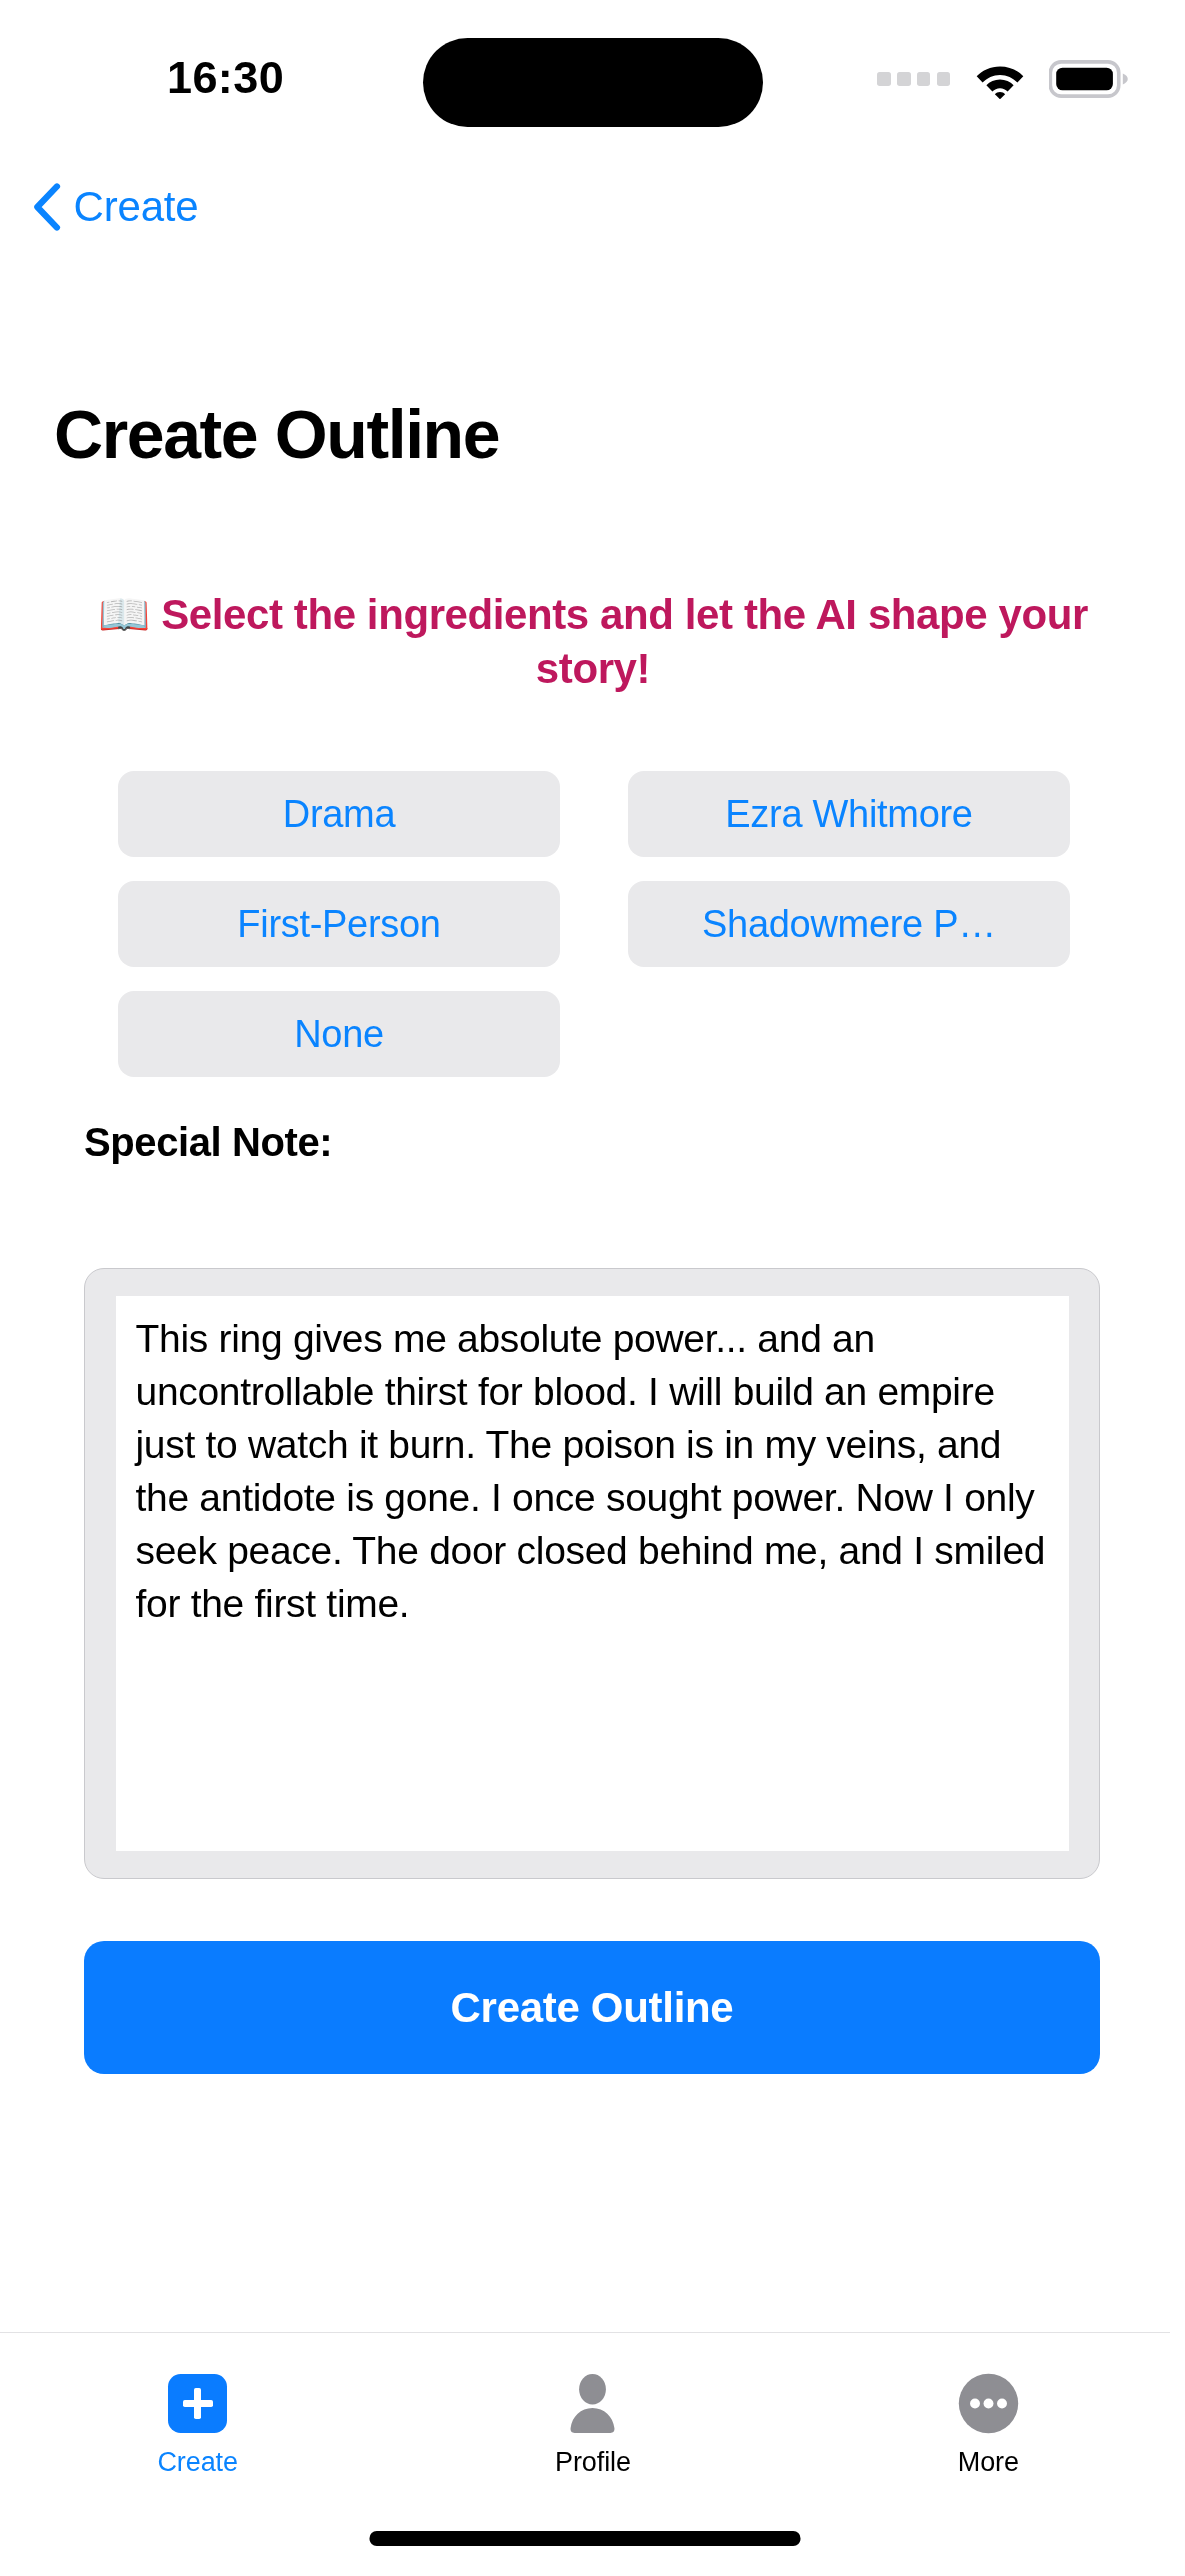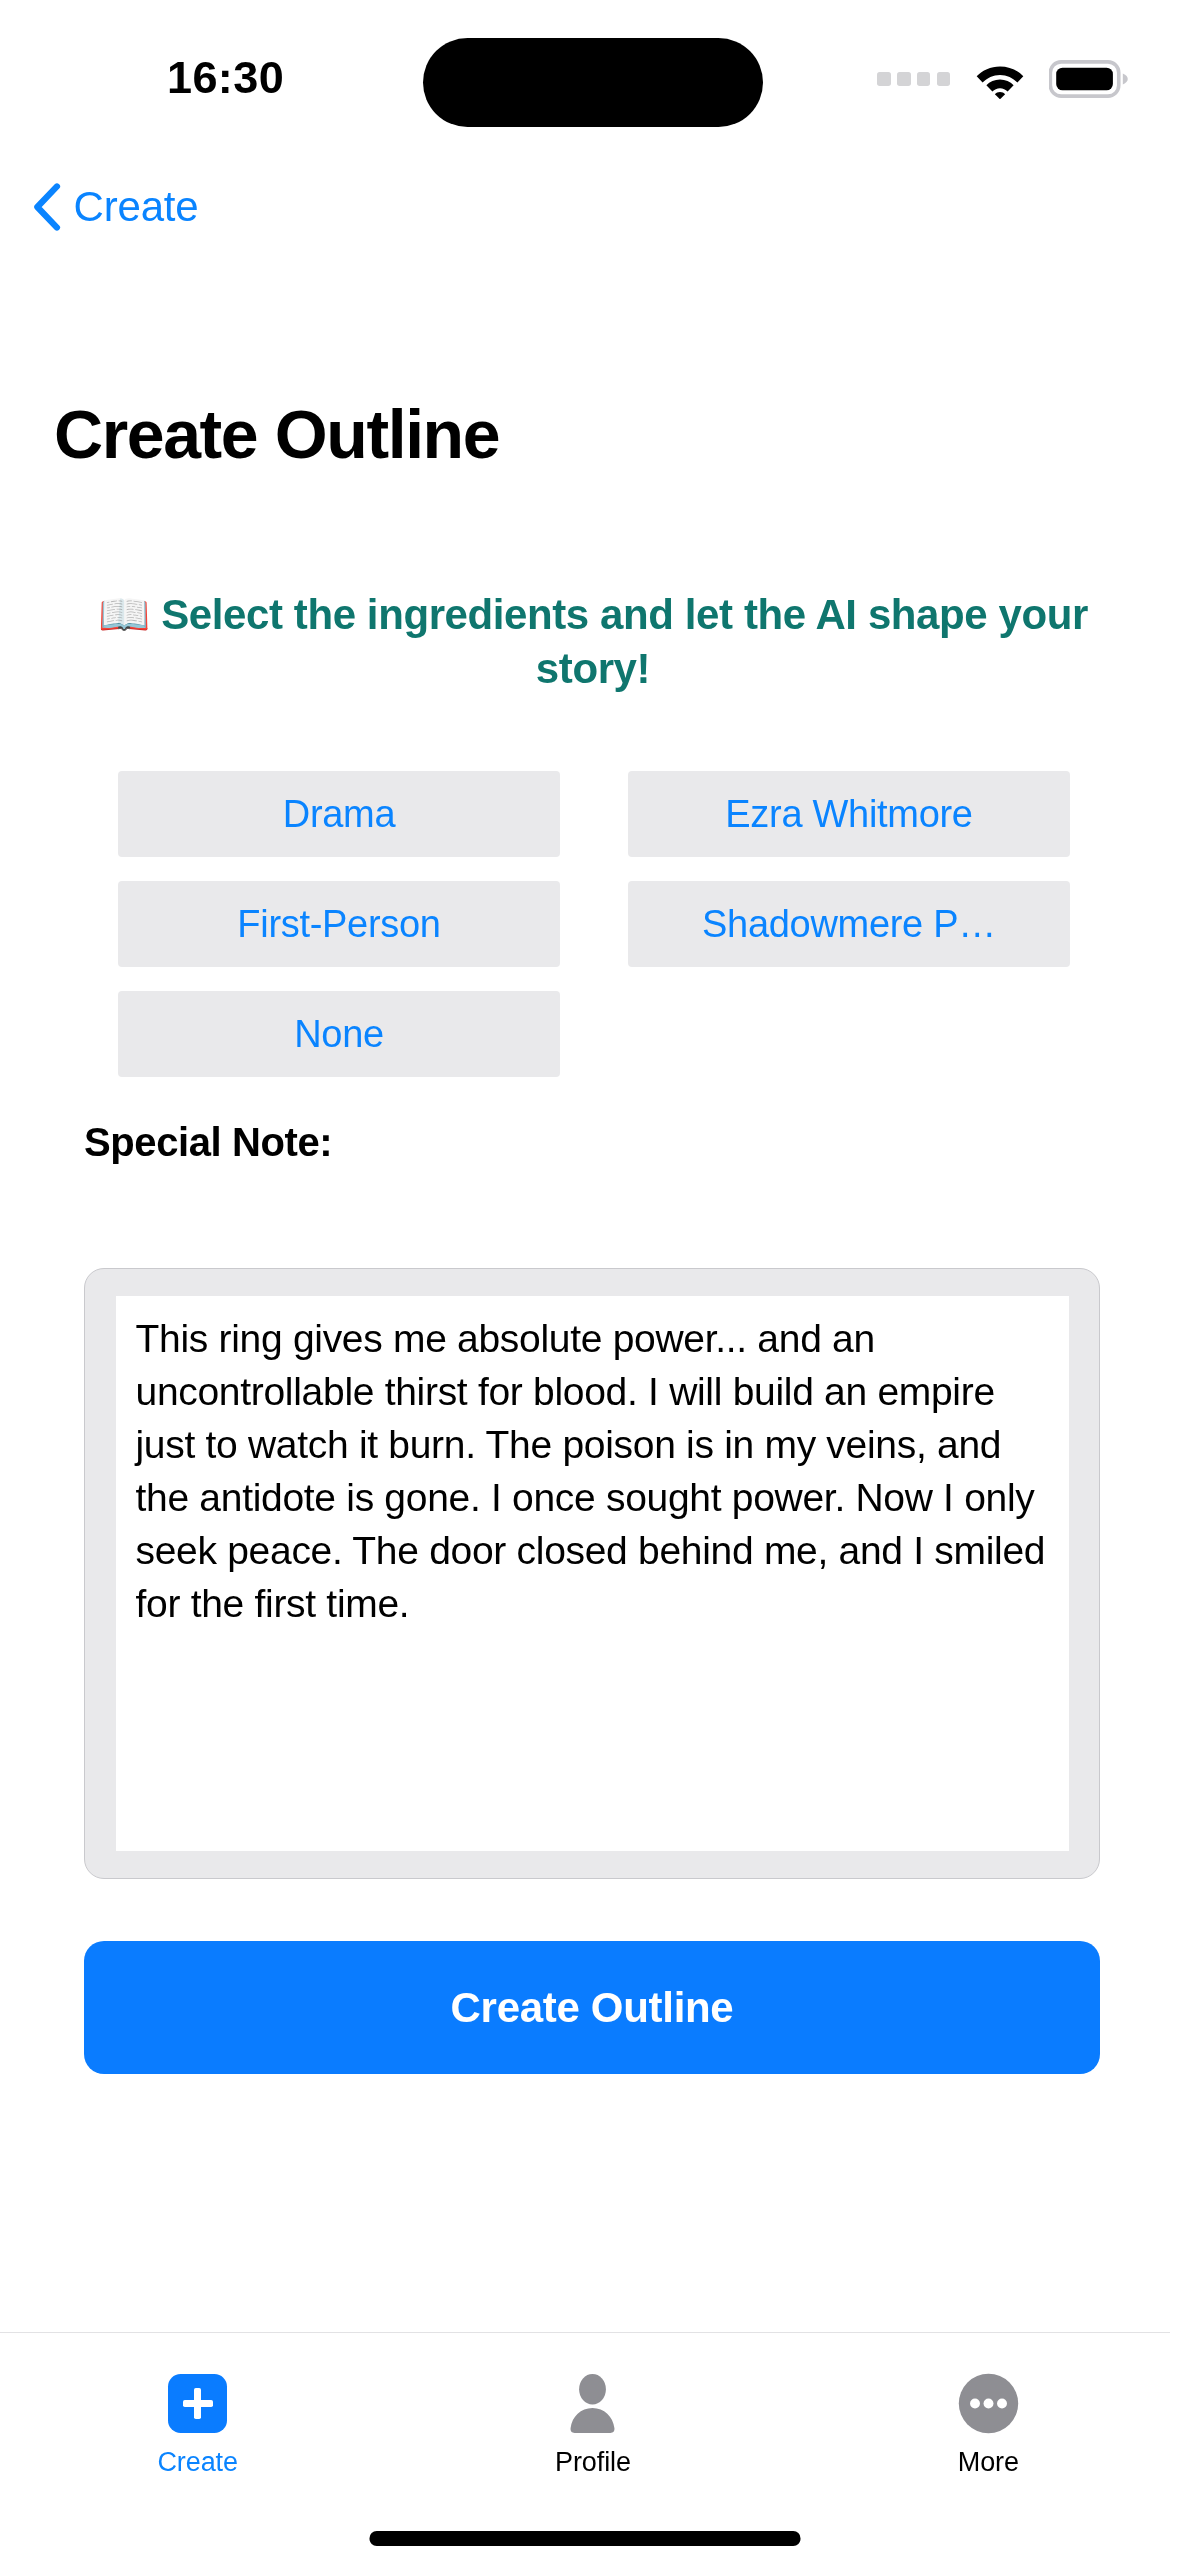--- a/index.html
+++ b/index.html
@@ -98,40 +98,40 @@
 
   
   .subtitle {
     position: absolute;
     left: 72px;
     top: 588px;
     width: 1042px;
     text-align: center;
     font-size: 42px;
     font-weight: 700;
-    color: #0f766e;
+    color: #be185d;
     line-height: 1.28;
     letter-spacing: -0.4px;
   }
 
   
   .chips {
     position: absolute;
     left: 118px;
     top: 771px;
     width: 952px;
     display: grid;
     grid-template-columns: 442px 442px;
     column-gap: 68px;
     row-gap: 24px;
   }
   .chip {
     height: 86px;
     background: #e9e9eb;
-    border-radius: 4px;
+    border-radius: 16px;
     border: none;
     display: flex;
     align-items: center;
     justify-content: center;
     font-family: "Liberation Sans", sans-serif;
     font-size: 38px;
     color: #0a84ff;
     letter-spacing: -0.3px;
     overflow: hidden;
     white-space: nowrap;

